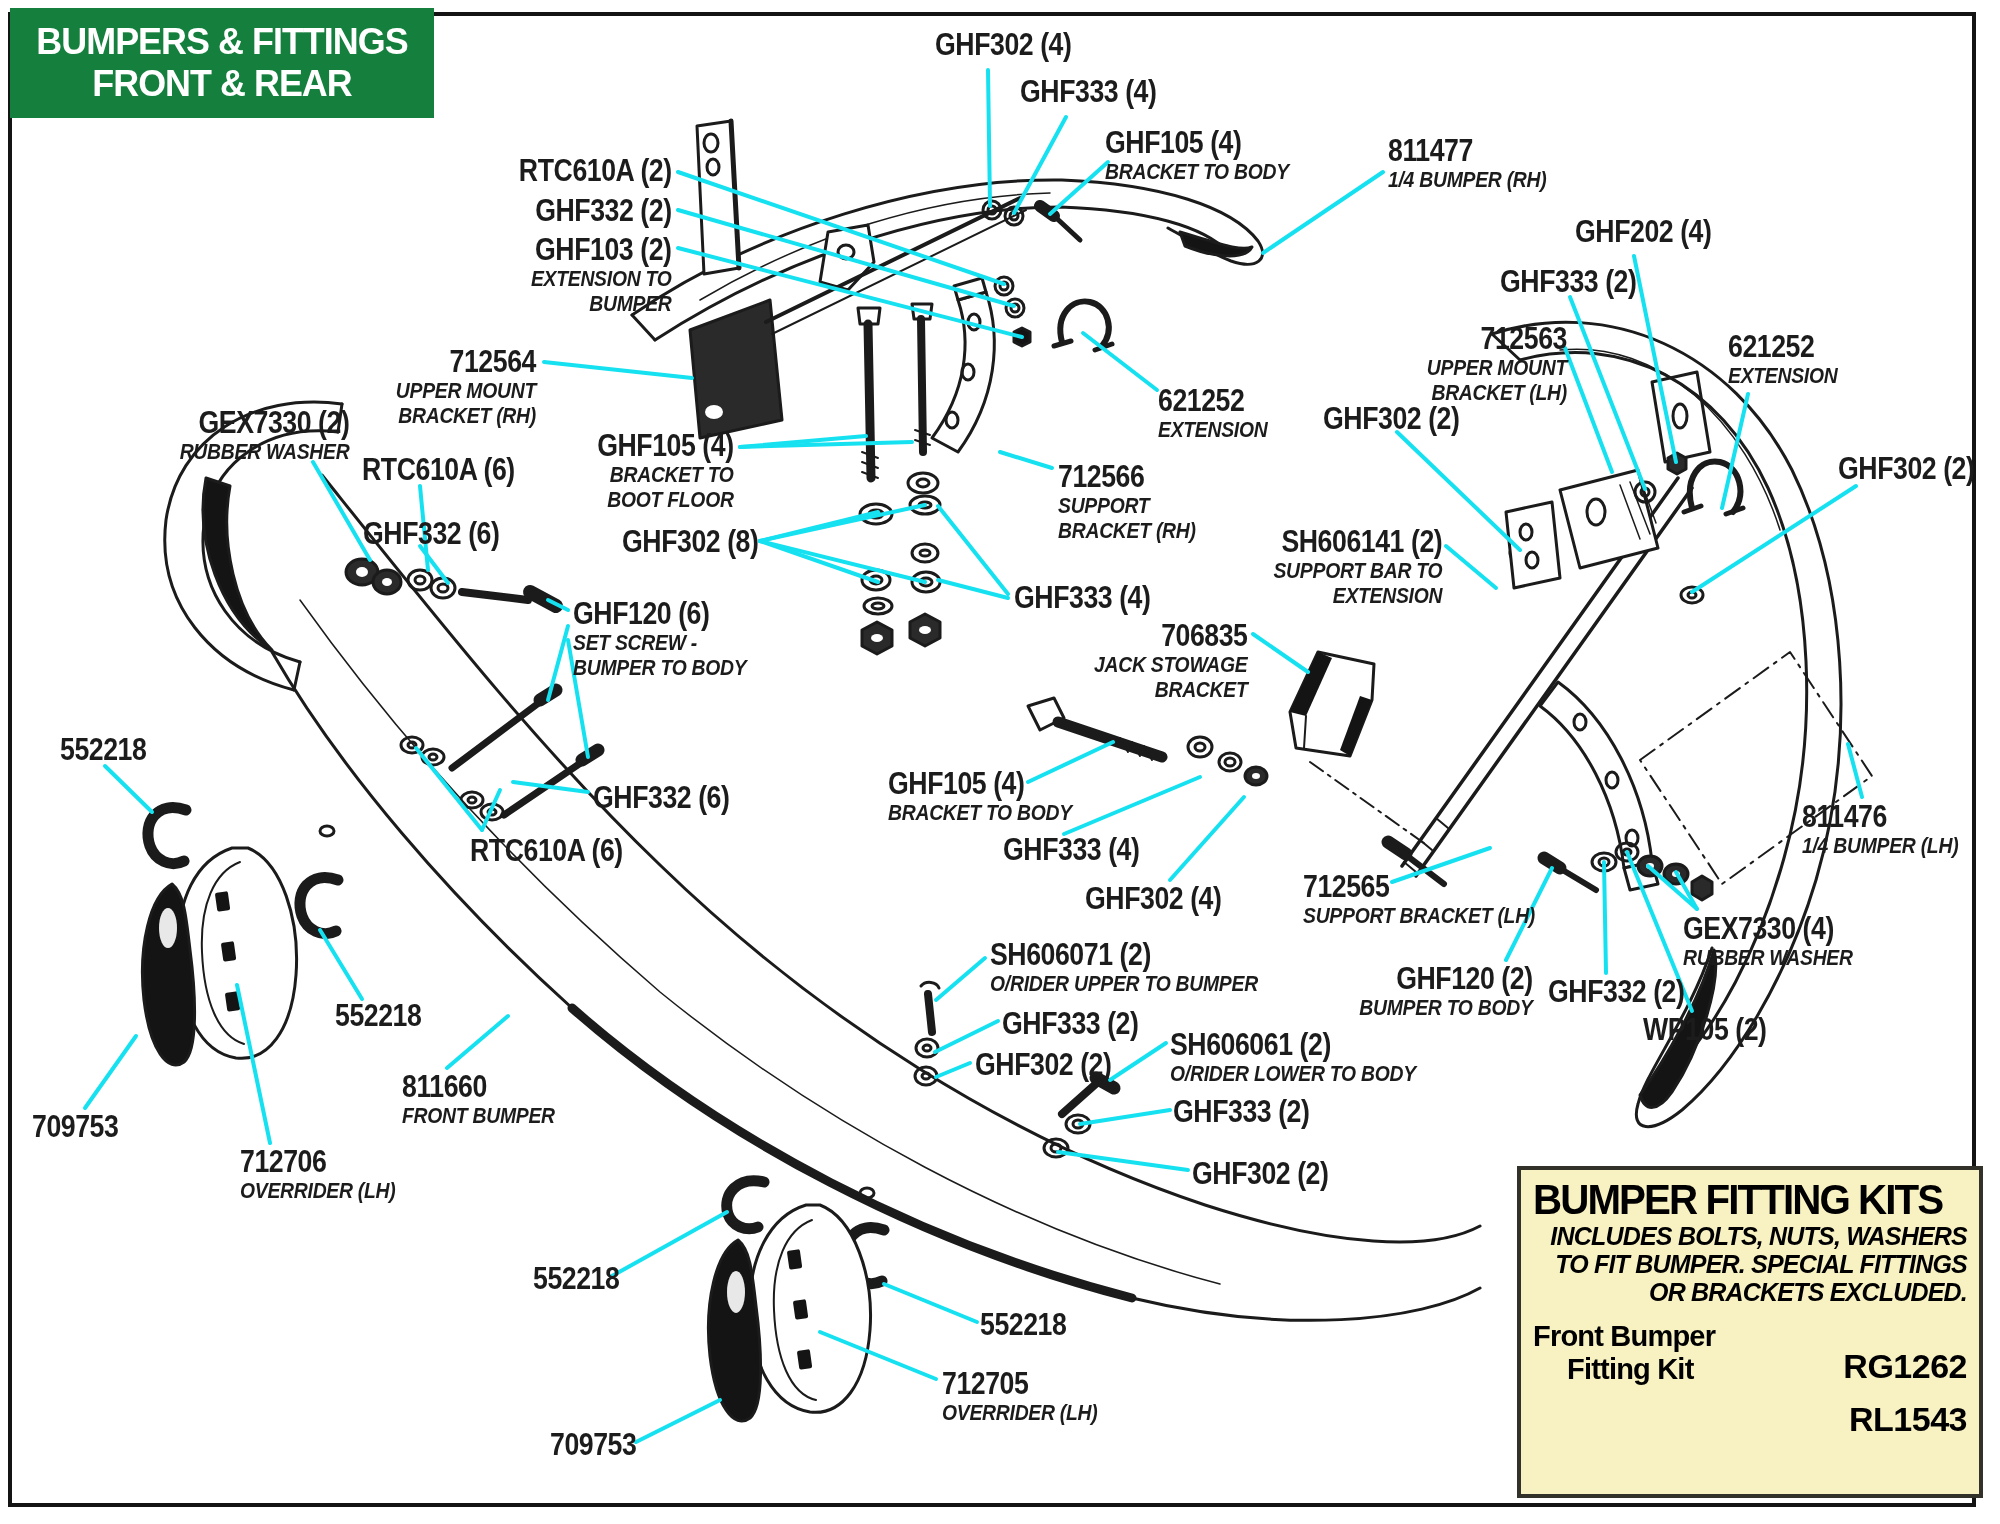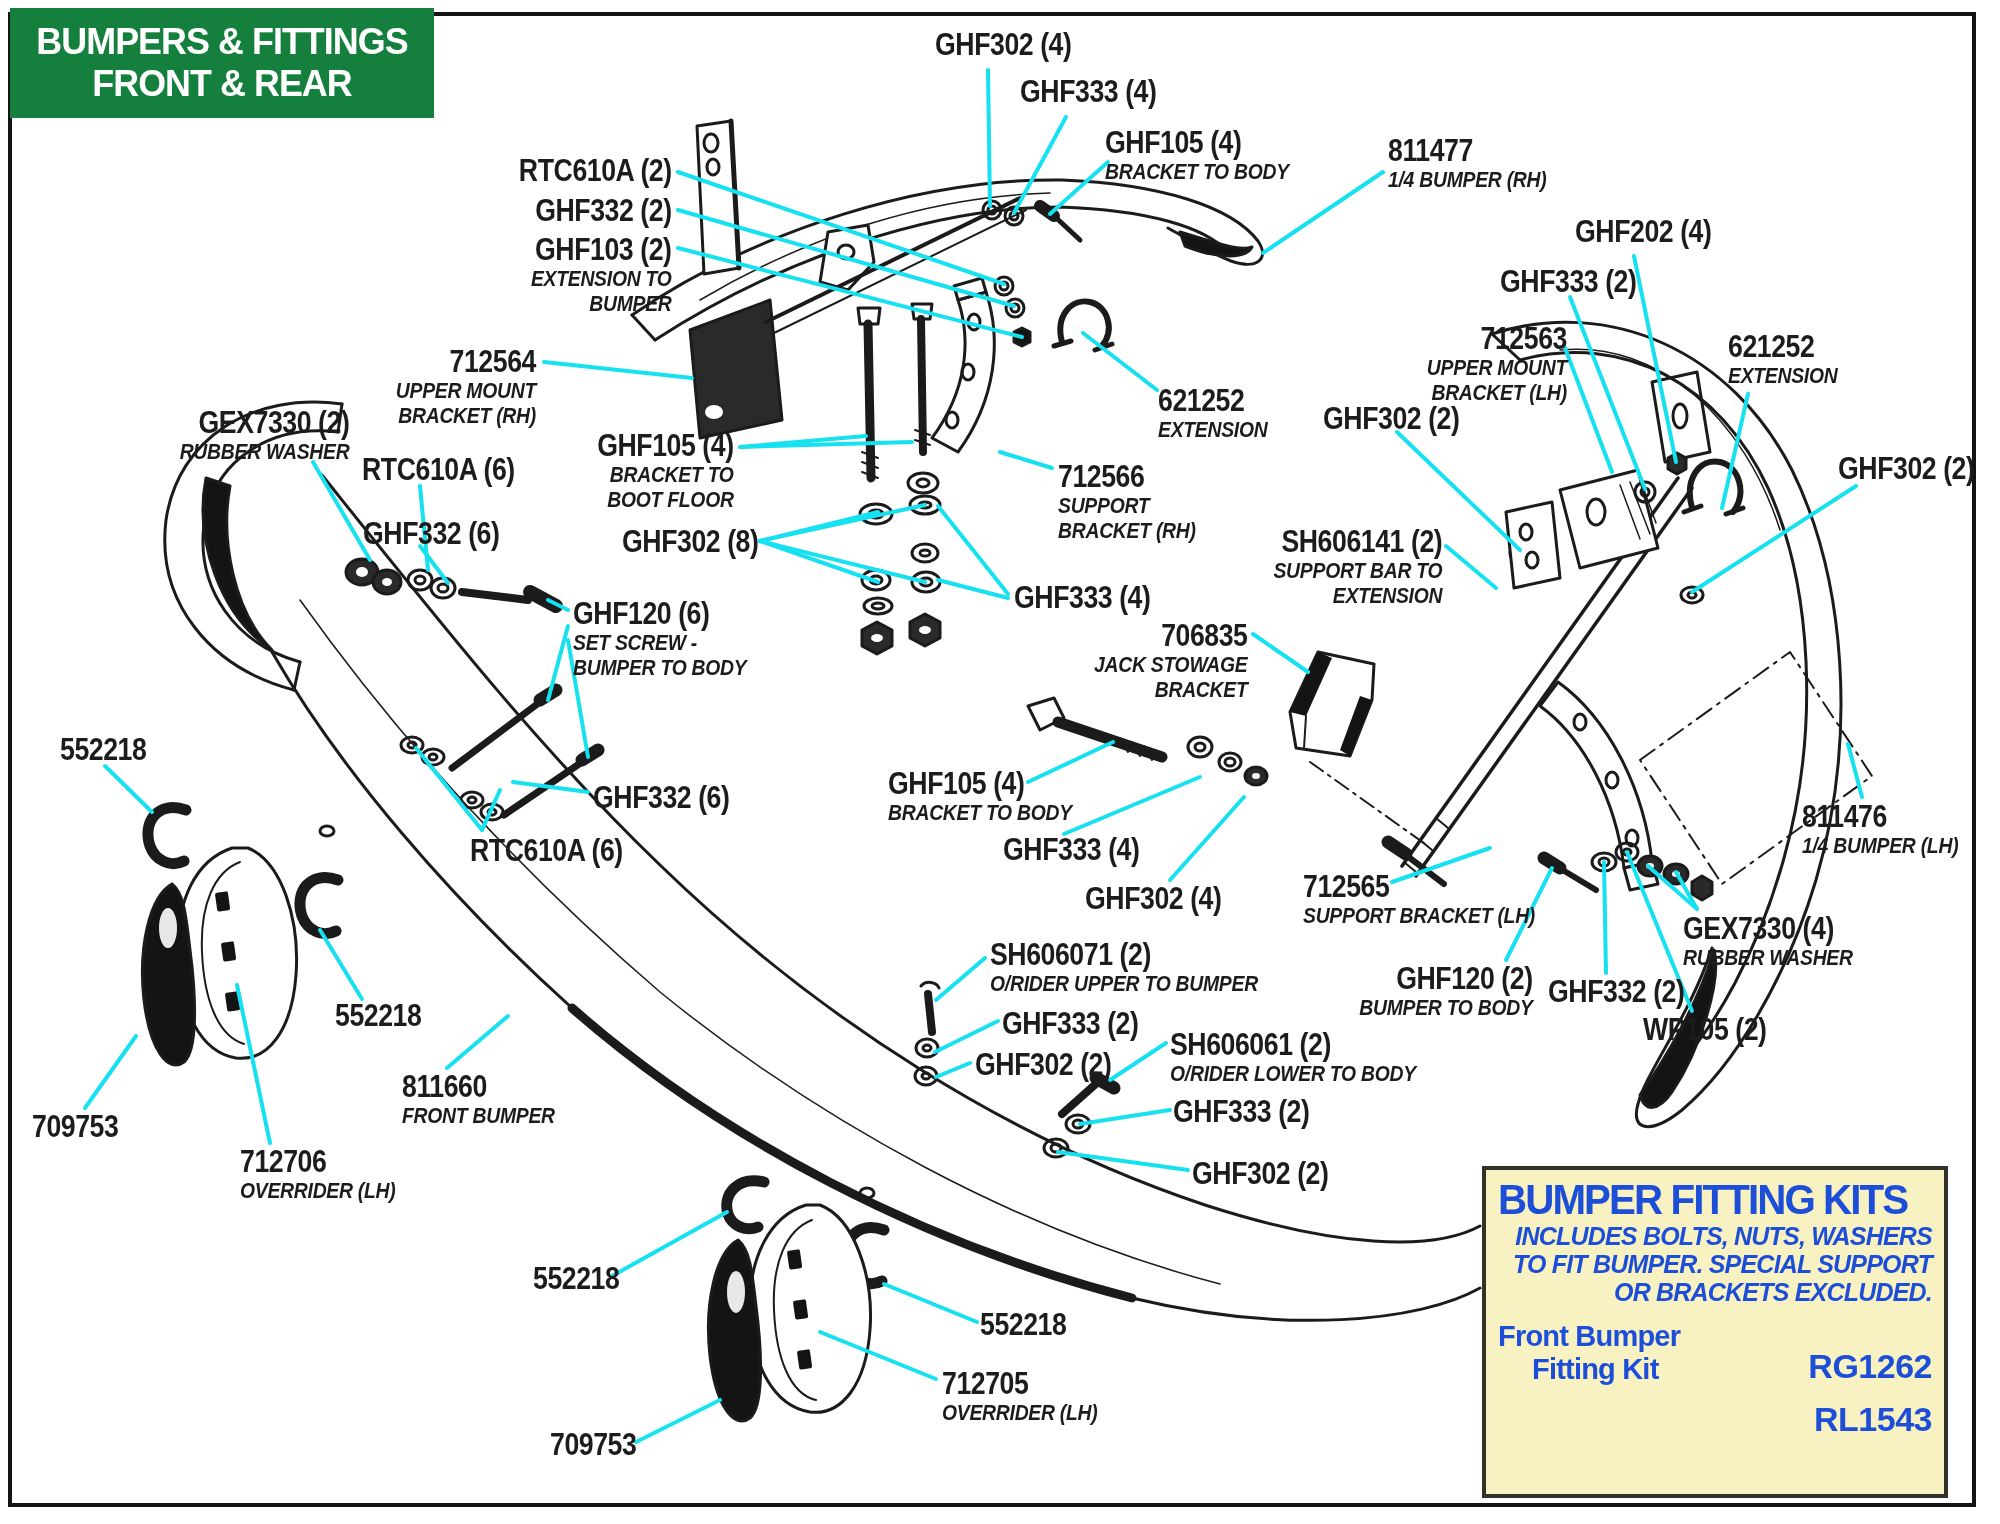--- a/index.html
+++ b/index.html
@@ -14,22 +14,22 @@
   #model-bar{position:absolute;left:55px;top:133px;width:373px;height:49px;background:#B9BEE3;
     display:flex;align-items:center;justify-content:center;}
   #model-bar .m{font-weight:bold;font-style:italic;font-size:33px;color:#15151c;letter-spacing:-1px;}
   
   #labels{position:absolute;left:0;top:0;width:2000px;height:1524px;pointer-events:none;border-radius:23px;}
   .lbl{position:absolute;white-space:nowrap;color:#1c1c1c;transform:scaleX(.86);transform-origin:left top;}
   .lbl.r{text-align:right;transform-origin:right top;}
   .lbl .num{font-weight:bold;font-size:31px;line-height:33px;letter-spacing:-.5px;}
   .lbl .desc{font-weight:bold;font-style:italic;font-size:22.5px;line-height:25px;letter-spacing:-.3px;}
   
-  #kits-box{position:absolute;left:1482px;top:1166px;width:466px;height:332px;background:#F8F2C3;
-    border:4px solid #32322A;box-sizing:border-box;padding:8px 12px 0 12px;color:#1d4ed8;}
+  #kits-box{position:absolute;left:1517px;top:1166px;width:466px;height:332px;background:#F8F2C3;
+    border:4px solid #32322A;box-sizing:border-box;padding:8px 12px 0 12px;color:#000000;}
   #kits-title{font-weight:bold;font-size:42px;line-height:44px;letter-spacing:-2px;transform:scaleX(.96);transform-origin:left top;}
   .kits-note{font-weight:bold;font-style:italic;font-size:25px;line-height:28px;text-align:right;letter-spacing:-.8px;}
   .kit-row{display:flex;align-items:flex-end;margin-top:14px;}
   .kit-name div{font-weight:bold;font-size:29px;line-height:33px;letter-spacing:-.8px;}
   .kit-code{margin-left:auto;font-weight:bold;font-size:34px;letter-spacing:-.5px;}
 </style>
 </head>
 <body>
 
 <div id="stage">
@@ -521,21 +521,21 @@
       </div>
       <div class="lbl" style="left: 1802px; top: 800px; color: rgb(28, 28, 28);">
         <div class="num">811476</div>
         <div class="desc">1/4 BUMPER (LH)</div>
       </div>
     </div>
 
   <div id="kits-box">
     <div id="kits-title">BUMPER FITTING KITS</div>
     <div class="kits-note">INCLUDES BOLTS, NUTS, WASHERS</div>
-    <div class="kits-note">TO FIT BUMPER. SPECIAL SUPPORT</div>
+    <div class="kits-note">TO FIT BUMPER. SPECIAL FITTINGS</div>
     <div class="kits-note">OR BRACKETS EXCLUDED.</div>
     <div id="kit-items">
         <div class="kit-row">
           <div class="kit-name">
             <div>Front Bumper</div>
             <div style="padding-left: 34px;">Fitting Kit</div>
           </div>
           <div class="kit-code">RG1262</div>
         </div>
         <div class="kit-row">

